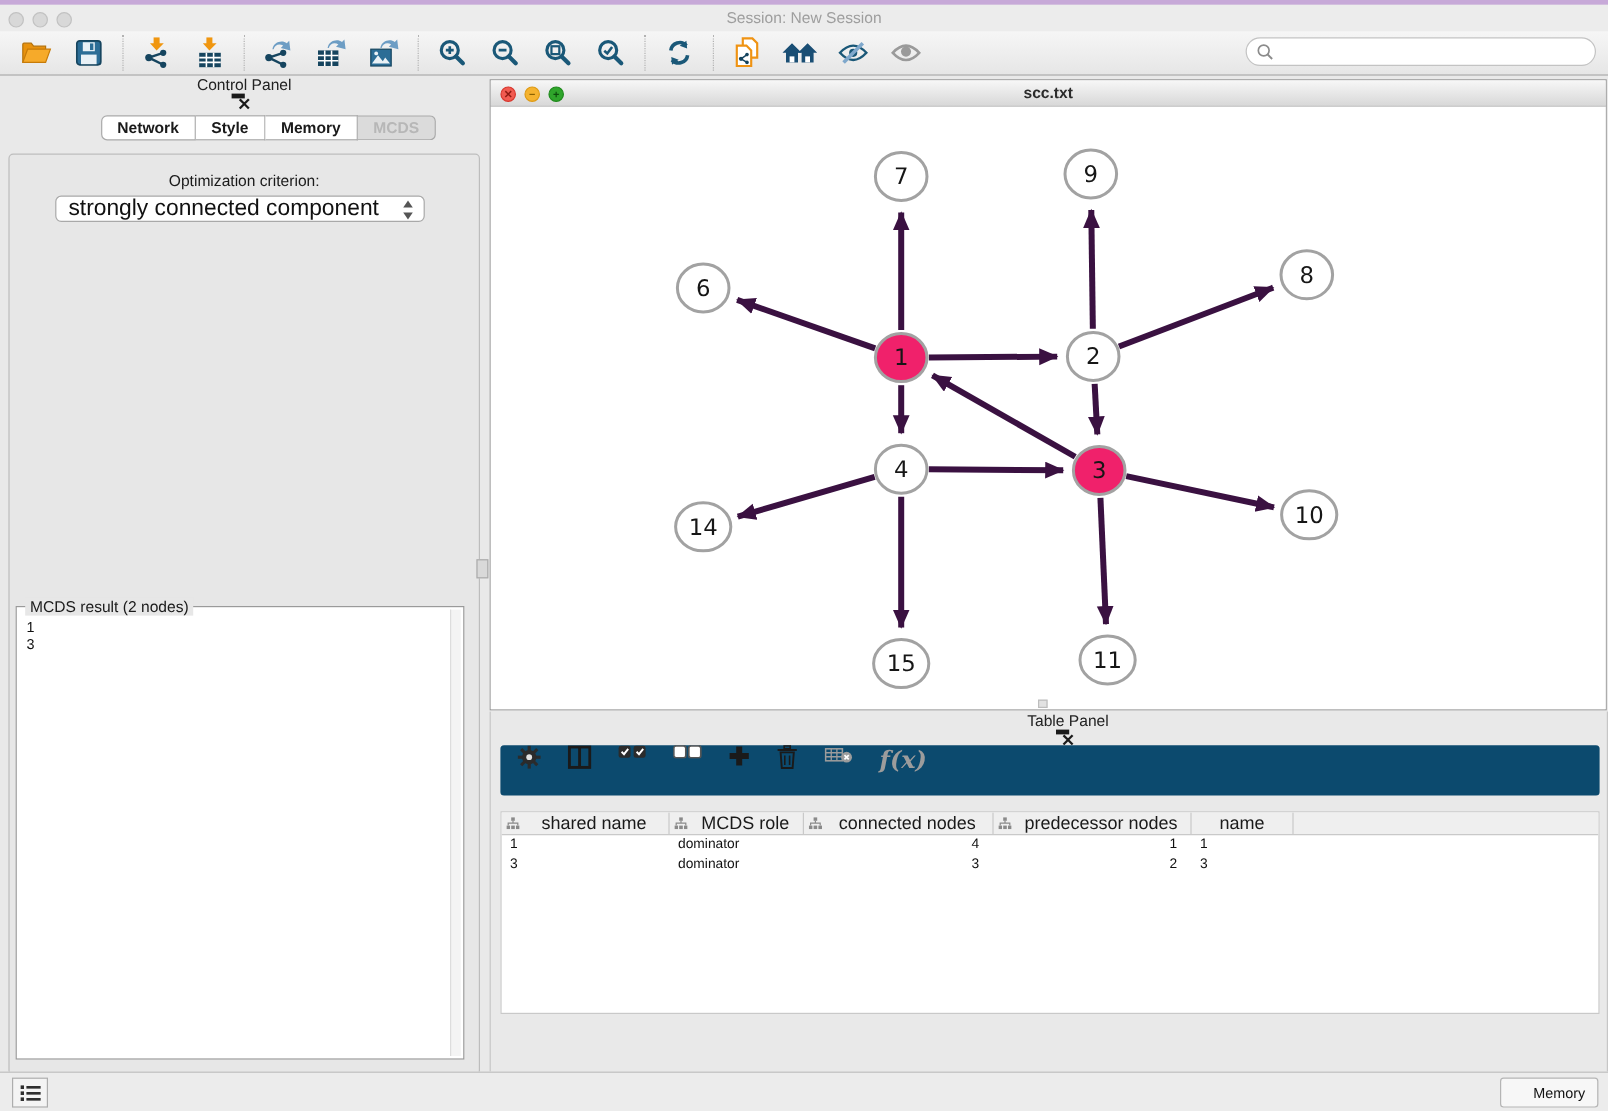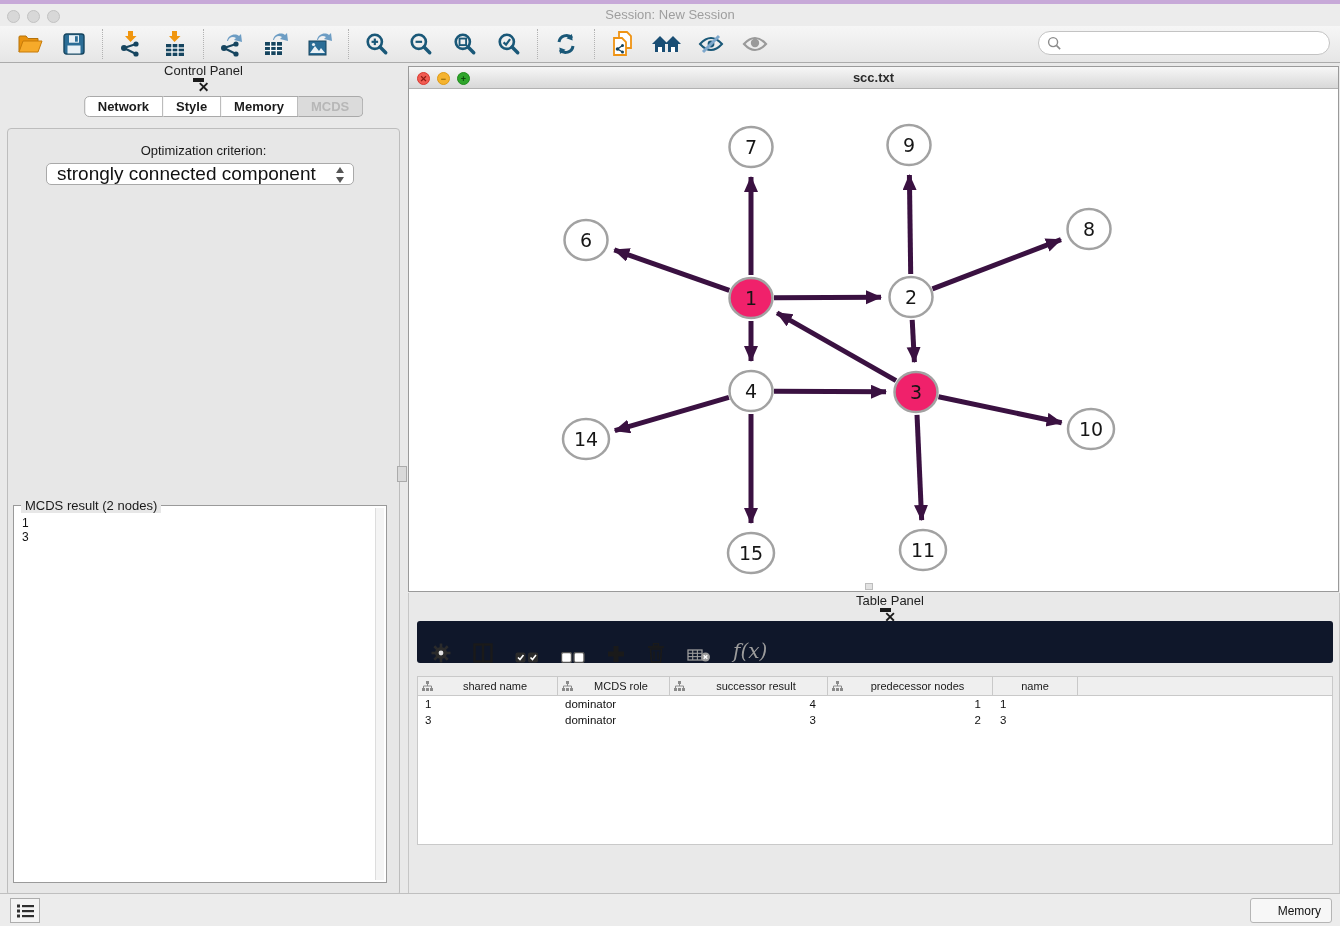--- a/index.html
+++ b/index.html
@@ -79,31 +79,31 @@
   .nw-dot { position:absolute; top:4.5px; width:13px; height:13px; border-radius:50%;
     font-size:9px; font-weight:700; text-align:center; line-height:13px; cursor:pointer; }
   #nw-title { width:100%; text-align:center; font-size:13px; font-weight:600; color:#2B2B2B; line-height:22px; }
   #nw-canvas { position:absolute; left:0; top:22px; width:929px; height:502px; background:#fff; }
   #nw-grip { position:absolute; left:456px; bottom:1px; width:8px; height:7px;
     background:#E2E2E2; border:1px solid #BDBDBD; cursor:row-resize; }
 
   
   #table-panel { left:408px; top:593px; width:932px; height:300px;
     border-left:1px solid #C6C6C6; border-right:1px solid #C6C6C6;padding-left:32px; }
-  #tp-toolbar { left:8px; top:28px; width:916px; height:42px; background:#0f172a;
-    border-radius:3px; display:flex; align-items:flex-end; padding-left:14px; gap:22px; }
+  #tp-toolbar { left:8px; top:28px; width:916px; height:42px; background:#0c4a6e;
+    border-radius:3px; display:flex; align-items:flex-start; padding-left:14px; gap:22px;font-weight:bold; }
   .tp-icon { display:flex; align-items:center; justify-content:center; cursor:pointer; }
   #fx-label { font-family:"DejaVu Serif", serif; font-style:italic;
     font-size:20px; color:#9C9C9C; }
 
   #tp-table { left:8px; top:83px; width:916px; height:169px; background:#fff;
     border:1px solid #C9C9C9; overflow:hidden; }
   #tp-head { display:flex; height:19px; background:#EFEFEF; border-bottom:1px solid #C9C9C9; }
   .th { display:flex; align-items:center; border-right:1px solid #C9C9C9;
-    font-size:11px; color:#1A1A1A; position:relative; }
+    font-size:15px; color:#1A1A1A; position:relative; }
   .th .th-label { flex:1; text-align:center; }
   .th svg { margin-left:4px; }
   .tr { display:flex; height:16px; }
   .td { font-size:11.5px; color:#111; line-height:16px; overflow:hidden; white-space:nowrap; }
 
   #tp-tabs { top:270px; left:50%; transform:translateX(-50%); }
 
   
   #status-bar { left:0; top:893px; width:1340px; height:33px; background:#ECECEC;
     border-top:1px solid #BFBFBF; }
@@ -470,21 +470,21 @@
         <div class="th" style="width: 158px;">
           <svg width="11" height="10" viewBox="0 0 11 10">
             <g fill="#8A8A8A">
               <rect x="4" y="0" width="3" height="3"></rect>
               <rect x="0" y="7" width="3" height="3"></rect>
               <rect x="4" y="7" width="3" height="3"></rect>
               <rect x="8" y="7" width="3" height="3"></rect>
             </g>
             <path d="M5.5 3 V5 M1.5 7 V5 H9.5 V7" fill="none" stroke="#8A8A8A" stroke-width="1"></path>
           </svg>
-          <span class="th-label">successor result</span>
+          <span class="th-label">connected nodes</span>
         </div>
         <div class="th" style="width: 165px;">
           <svg width="11" height="10" viewBox="0 0 11 10">
             <g fill="#8A8A8A">
               <rect x="4" y="0" width="3" height="3"></rect>
               <rect x="0" y="7" width="3" height="3"></rect>
               <rect x="4" y="7" width="3" height="3"></rect>
               <rect x="8" y="7" width="3" height="3"></rect>
             </g>
             <path d="M5.5 3 V5 M1.5 7 V5 H9.5 V7" fill="none" stroke="#8A8A8A" stroke-width="1"></path>

